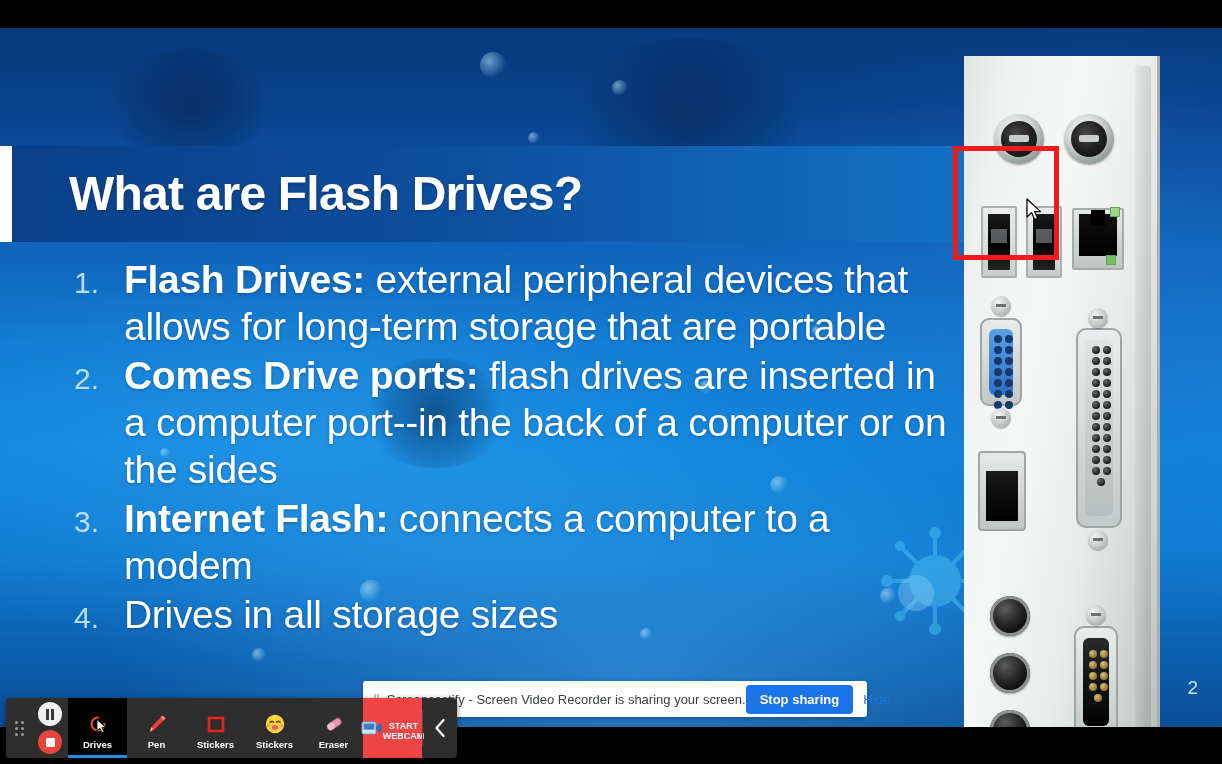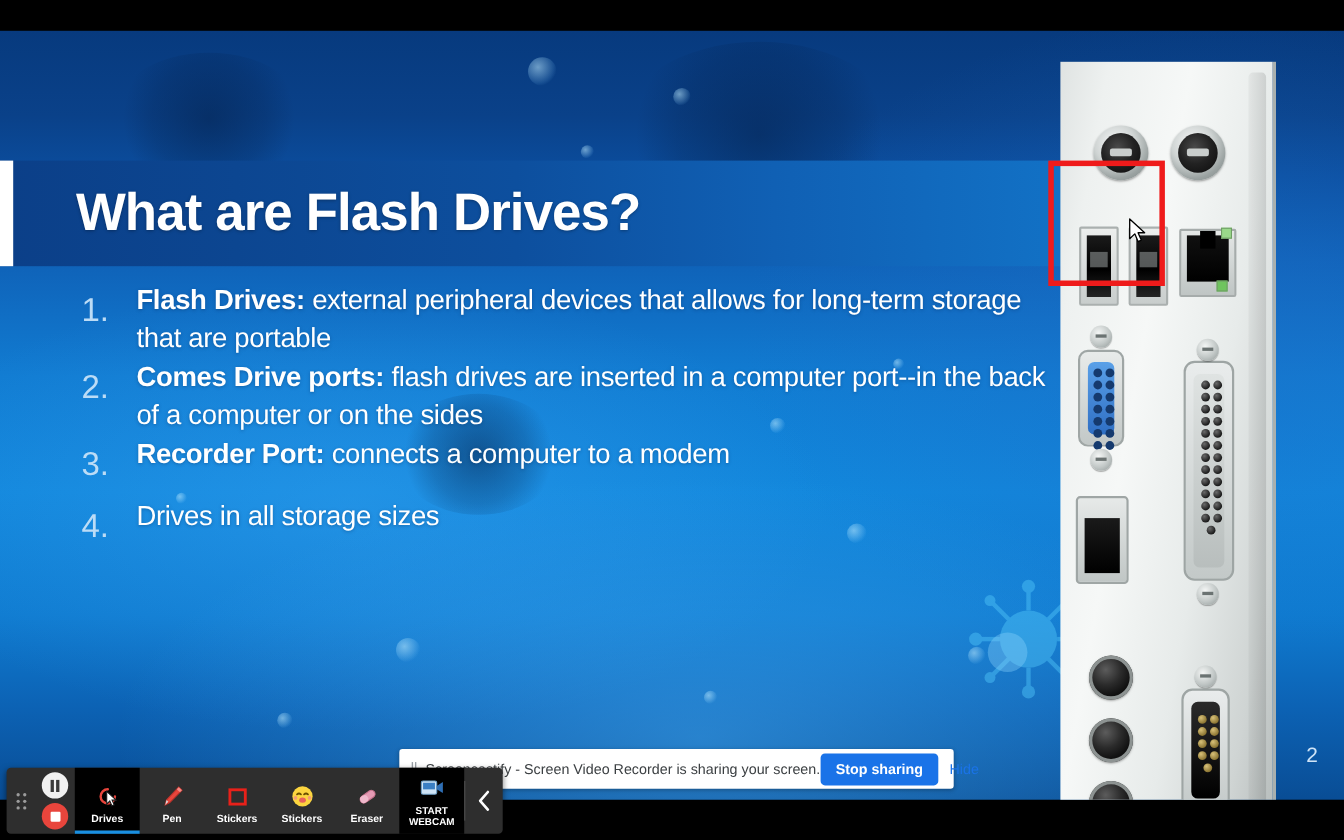--- a/index.html
+++ b/index.html
@@ -101,23 +101,23 @@
     color:#bcdcf6;
     font-size:30px;
     font-weight:400;
     line-height:54px;
     text-align:left;
     padding-left:12px;
   }
   .bullet-text {
     flex:1 1 auto;
     color:#ffffff;
-    font-size:25px;
+    font-size:39px;
     font-weight:400;
-    line-height:34px;
+    line-height:47px;
     letter-spacing:-0.3px;
     text-shadow:0 1px 3px rgba(3,35,80,0.35);
   }
   .bullet-text b {
     font-weight:700;
   }
 
   
   #slide-number {
     position:absolute;
@@ -461,23 +461,23 @@
     font-size:9.5px;
     font-weight:700;
     margin-top:3px;
     text-align:center;
     line-height:1.05;
     white-space:nowrap;
   }
 
   #webcam-btn {
     width:59px;
-    background:#000000;
-    display:flex;
-    flex-direction:column;
+    background:#ef4444;
+    display:flex;
+    flex-direction:row;
     align-items:center;
     justify-content:center;
     cursor:pointer;
     padding-top:4px;
   }
   #webcam-btn .tlabel {
     color:#ffffff;
     font-size:9px;
     font-weight:700;
     text-align:center;
@@ -560,21 +560,21 @@
         <div class="bullet-text"><b>Flash Drives:</b><span> external peripheral devices that allows for long-term storage that are portable</span></div>
       </div>
 
       <div class="bullet-row">
         <div class="bullet-num">2.</div>
         <div class="bullet-text"><b>Comes Drive ports:</b><span> flash drives are inserted in a computer port--in the back of a computer or on the sides</span></div>
       </div>
 
       <div class="bullet-row">
         <div class="bullet-num">3.</div>
-        <div class="bullet-text"><b>Recorder Port:</b><span> connects a computer to a modem</span></div>
+        <div class="bullet-text"><b>Internet Flash:</b><span> connects a computer to a modem</span></div>
       </div>
 
       <div class="bullet-row">
         <div class="bullet-num">4.</div>
         <div class="bullet-text"><b></b><span>Drives in all storage sizes</span></div>
       </div>
 
     </div>
 
     <div id="slide-number">2</div>

